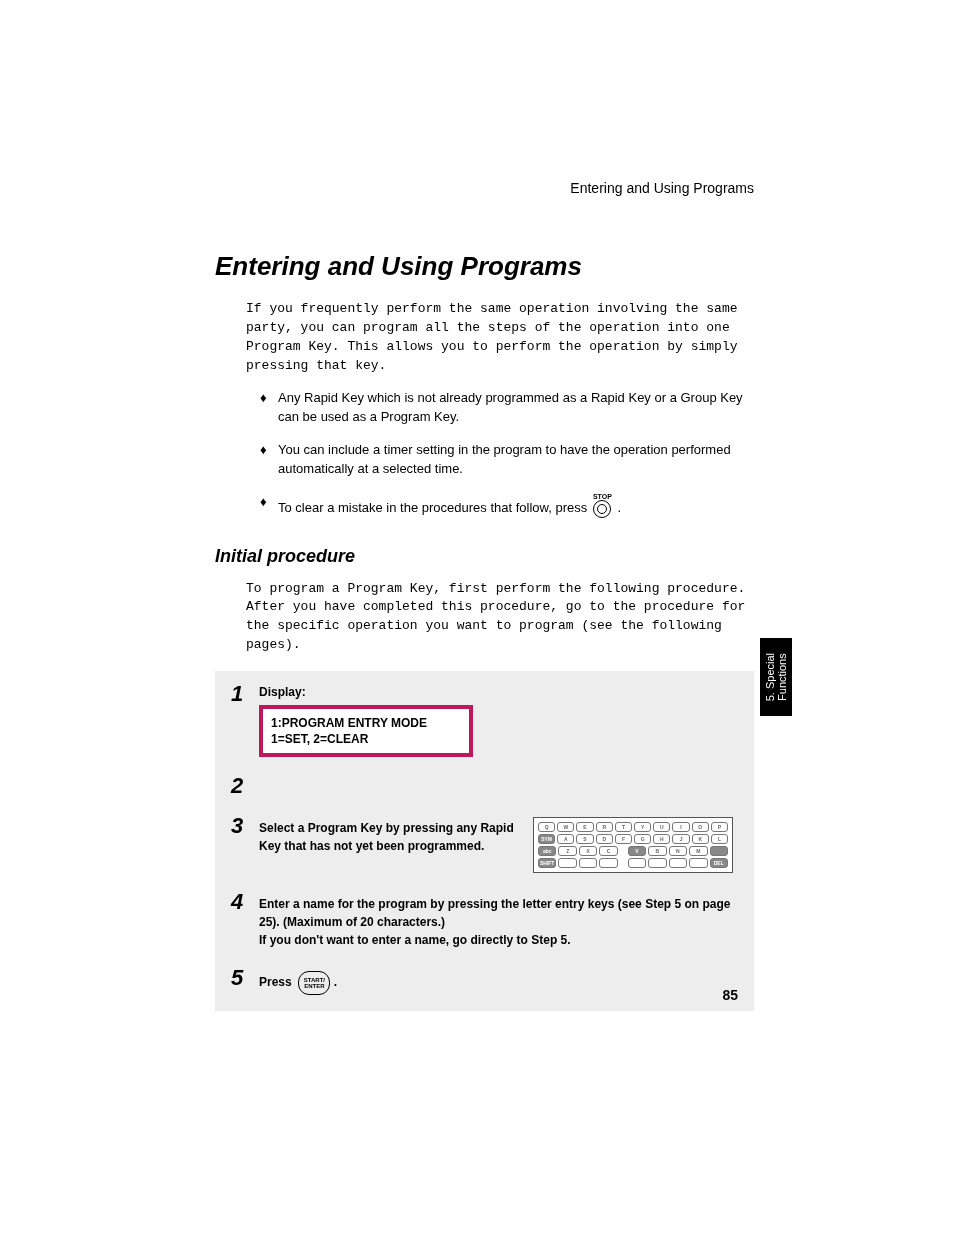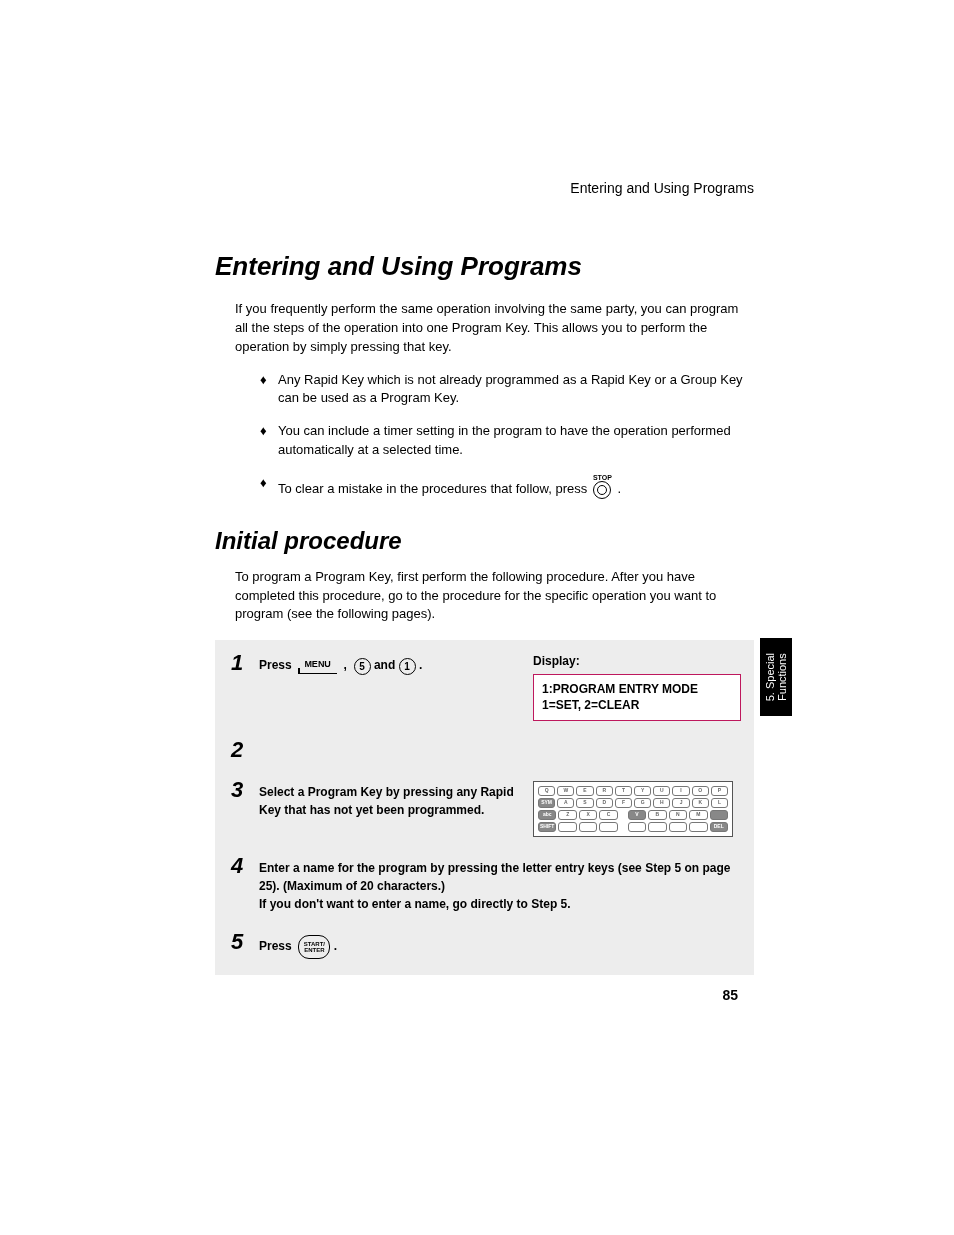--- a/index.html
+++ b/index.html
@@ -23,22 +23,23 @@
   }
   h1.section-title {
     font-style: italic;
     font-weight: bold;
     font-size: 26px;
     margin: 0 0 18px 0;
   }
   .intro {
     font-size: 13px;
     line-height: 1.45;
-    margin-left: 20px;
+    margin-left: 31px;
     margin-bottom: 14px;
+    font-family: Liberation Mono, monospace;
   }
   .bullets {
     margin-left: 45px;
     font-size: 13px;
     line-height: 1.45;
   }
   .bullet-row {
     display: flex;
     margin-bottom: 14px;
   }
@@ -75,21 +76,21 @@
     left: 3px;
     top: 3px;
     width: 8px;
     height: 8px;
     border: 1px solid #000;
     border-radius: 50%;
   }
   h2.subheading {
     font-style: italic;
     font-weight: bold;
-    font-size: 24px;
+    font-size: 18px;
     margin: 22px 0 10px 0;
   }
   .steps-box {
     background: #ededed;
     padding: 12px 16px 16px 16px;
     margin-top: 16px;
   }
   .step {
     display: flex;
     align-items: flex-start;
@@ -116,21 +117,21 @@
     flex: 0 0 205px;
     font-size: 12px;
     font-weight: bold;
     padding-top: 2px;
   }
   .display-label {
     font-size: 12px;
     margin-bottom: 6px;
   }
   .display-box {
-    border: 1px solid #be185d;
+    border: 4px solid #be185d;
     background: #fff;
     padding: 6px 8px;
     font-size: 12px;
     line-height: 1.35;
     width: 190px;
   }
   .menu-key {
     display: inline-block;
     border-bottom: 1.5px solid #000;
     font-size: 9px;
@@ -261,29 +262,20 @@
   </div>
 
   <h2 class="subheading">Initial procedure</h2>
 
   <p class="intro">To program a Program Key, first perform the following procedure. After you have completed this procedure, go to the procedure for the specific operation you want to program (see the following pages).</p>
 
   <div class="steps-box">
 
     <div class="step">
       <div class="step-num">1</div>
-      <div class="step-body">
-        <span>Press</span>
-        &nbsp;<span class="menu-key">MENU</span>&nbsp;
-        <span>,</span>
-        &nbsp;<span class="num-circle">5</span>
-        <span>and</span>
-        <span class="num-circle">1</span>
-        <span>.</span>
-      </div>
       <div class="step-right">
         <div class="display-label">Display:</div>
         <div class="display-box">
           <div>1:PROGRAM ENTRY MODE</div>
           <div>1=SET, 2=CLEAR</div>
         </div>
       </div>
     </div>
 
     <div class="step">

